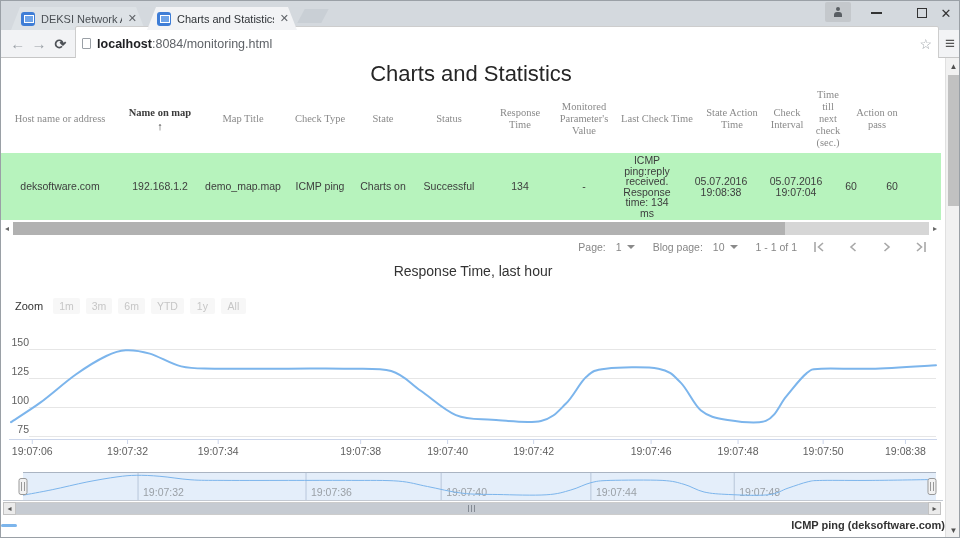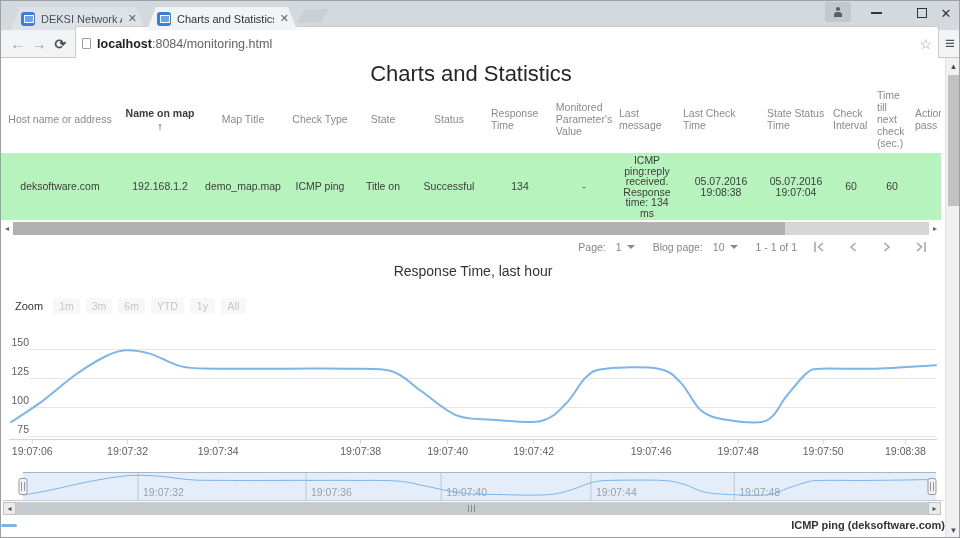--- a/index.html
+++ b/index.html
@@ -45,21 +45,21 @@
 
   
   .content { position:absolute; left:0; top:57px; width:960px; height:481px; background:#fff; }
   .h1 { position:absolute; left:0; top:3px; width:940px; text-align:center; font-size:22px;
         font-weight:500; color:#262626; }
 
   .tbl-clip { position:absolute; left:0; top:31px; width:940px; overflow:hidden; }
   .tbl-row { display:flex; width:970px; }
   .tbl-head { height:63px; }
   .th { display:flex; flex-direction:column; align-items:center; justify-content:center;
-        text-align:left; font-size:10.5px; line-height:12px; color:#8a8a8a; padding:0 4px; }
+        text-align:center; font-size:10.5px; line-height:12px; color:#8a8a8a; padding:0 4px;font-family:Liberation Serif, serif; }
   .th.sorted { color:#3c3c3c; font-weight:bold; }
   .th .arrow { font-size:11px; margin-top:1px; }
   .data-clip { top:95px; }
   .tbl-data { height:67px; align-items:center; }
   .td { display:flex; align-items:center; justify-content:center; text-align:center;
         font-size:10.5px; line-height:10.5px; color:#3d3d3d; padding:0 4px; height:67px; }
 
   
   .hsb { position:absolute; left:0; top:164px; width:940px; height:13px; display:flex; align-items:center; }
   .hsb .arr { width:12px; text-align:center; font-size:8px; color:#666; line-height:13px; }
@@ -177,48 +177,45 @@
           </div>
           <div class="th" style="width: 76px;">
             <span>Status</span>
           </div>
           <div class="th" style="width: 66px;">
             <span>Response Time</span>
           </div>
           <div class="th" style="width: 62px;">
             <span>Monitored Parameter's Value</span>
           </div>
-          <div class="th" style="width: 64px;">
-            <span>Last message</span>
-          </div>
           <div class="th" style="width: 84px;">
             <span>Last Check Time</span>
           </div>
           <div class="th" style="width: 66px;">
-            <span>State Status Time</span>
+            <span>State Action Time</span>
           </div>
           <div class="th" style="width: 44px;">
             <span>Check Interval</span>
           </div>
           <div class="th" style="width: 38px;">
             <span>Time till next check (sec.)</span>
           </div>
           <div class="th" style="width: 60px;">
             <span>Action on pass</span>
           </div>
         </div>
     </div>
 
     <div class="tbl-clip data-clip">
       <div class="tbl-row tbl-data" style="background: rgb(183, 243, 189);">
           <div class="td" style="width: 118px;">deksoftware.com</div>
           <div class="td" style="width: 82px;">192.168.1.2</div>
           <div class="td" style="width: 84px;">demo_map.map</div>
           <div class="td" style="width: 70px;">ICMP ping</div>
-          <div class="td" style="width: 56px;">Title on</div>
+          <div class="td" style="width: 56px;">Charts on</div>
           <div class="td" style="width: 76px;">Successful</div>
           <div class="td" style="width: 66px;">134</div>
           <div class="td" style="width: 62px;">-</div>
           <div class="td" style="width: 64px;">ICMP ping:reply received. Response time: 134 ms</div>
           <div class="td" style="width: 84px;">05.07.2016 19:08:38</div>
           <div class="td" style="width: 66px;">05.07.2016 19:07:04</div>
           <div class="td" style="width: 44px;">60</div>
           <div class="td" style="width: 38px;">60</div>
           <div class="td" style="width: 60px;"></div>
         </div>

